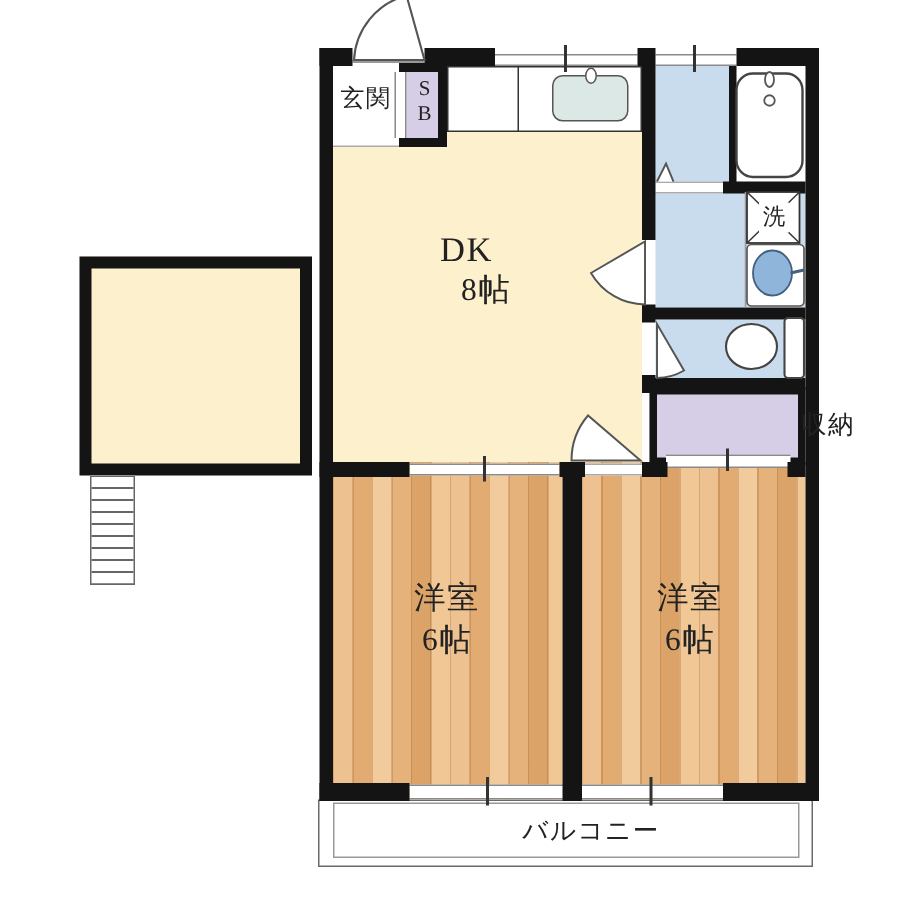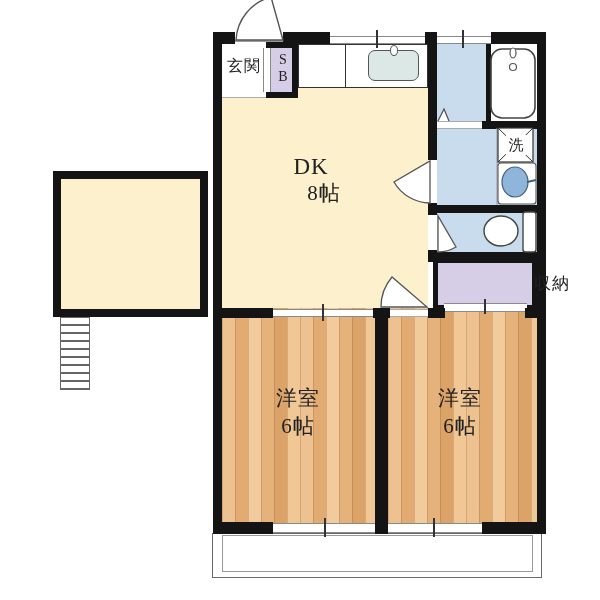--- a/index.html
+++ b/index.html
@@ -124,13 +124,14 @@
   <div class="lbl" style="left:283px;top:60px;font-size:14px;letter-spacing:0;">S</div>
   <div class="lbl" style="left:283px;top:77px;font-size:14px;letter-spacing:0;">B</div>
   <div class="lbl" style="left:311px;top:167px;font-size:23px;">DK</div>
   <div class="lbl" style="left:324px;top:193px;font-size:21px;">8帖</div>
   <div class="lbl" style="left:516px;top:145px;font-size:15px;letter-spacing:0;">洗</div>
   <div class="lbl" style="left:504px;top:283px;font-size:17px;margin-left:48px;">収納</div>
   <div class="lbl" style="left:298px;top:398px;font-size:21px;">洋室</div>
   <div class="lbl" style="left:298px;top:426px;font-size:21px;">6帖</div>
   <div class="lbl" style="left:460px;top:398px;font-size:21px;">洋室</div>
   <div class="lbl" style="left:460px;top:426px;font-size:21px;">6帖</div>
+  <div class="lbl" style="left:394px;top:554px;font-size:17px;">バルコニー</div>
 </div>
 
 </body></html>

